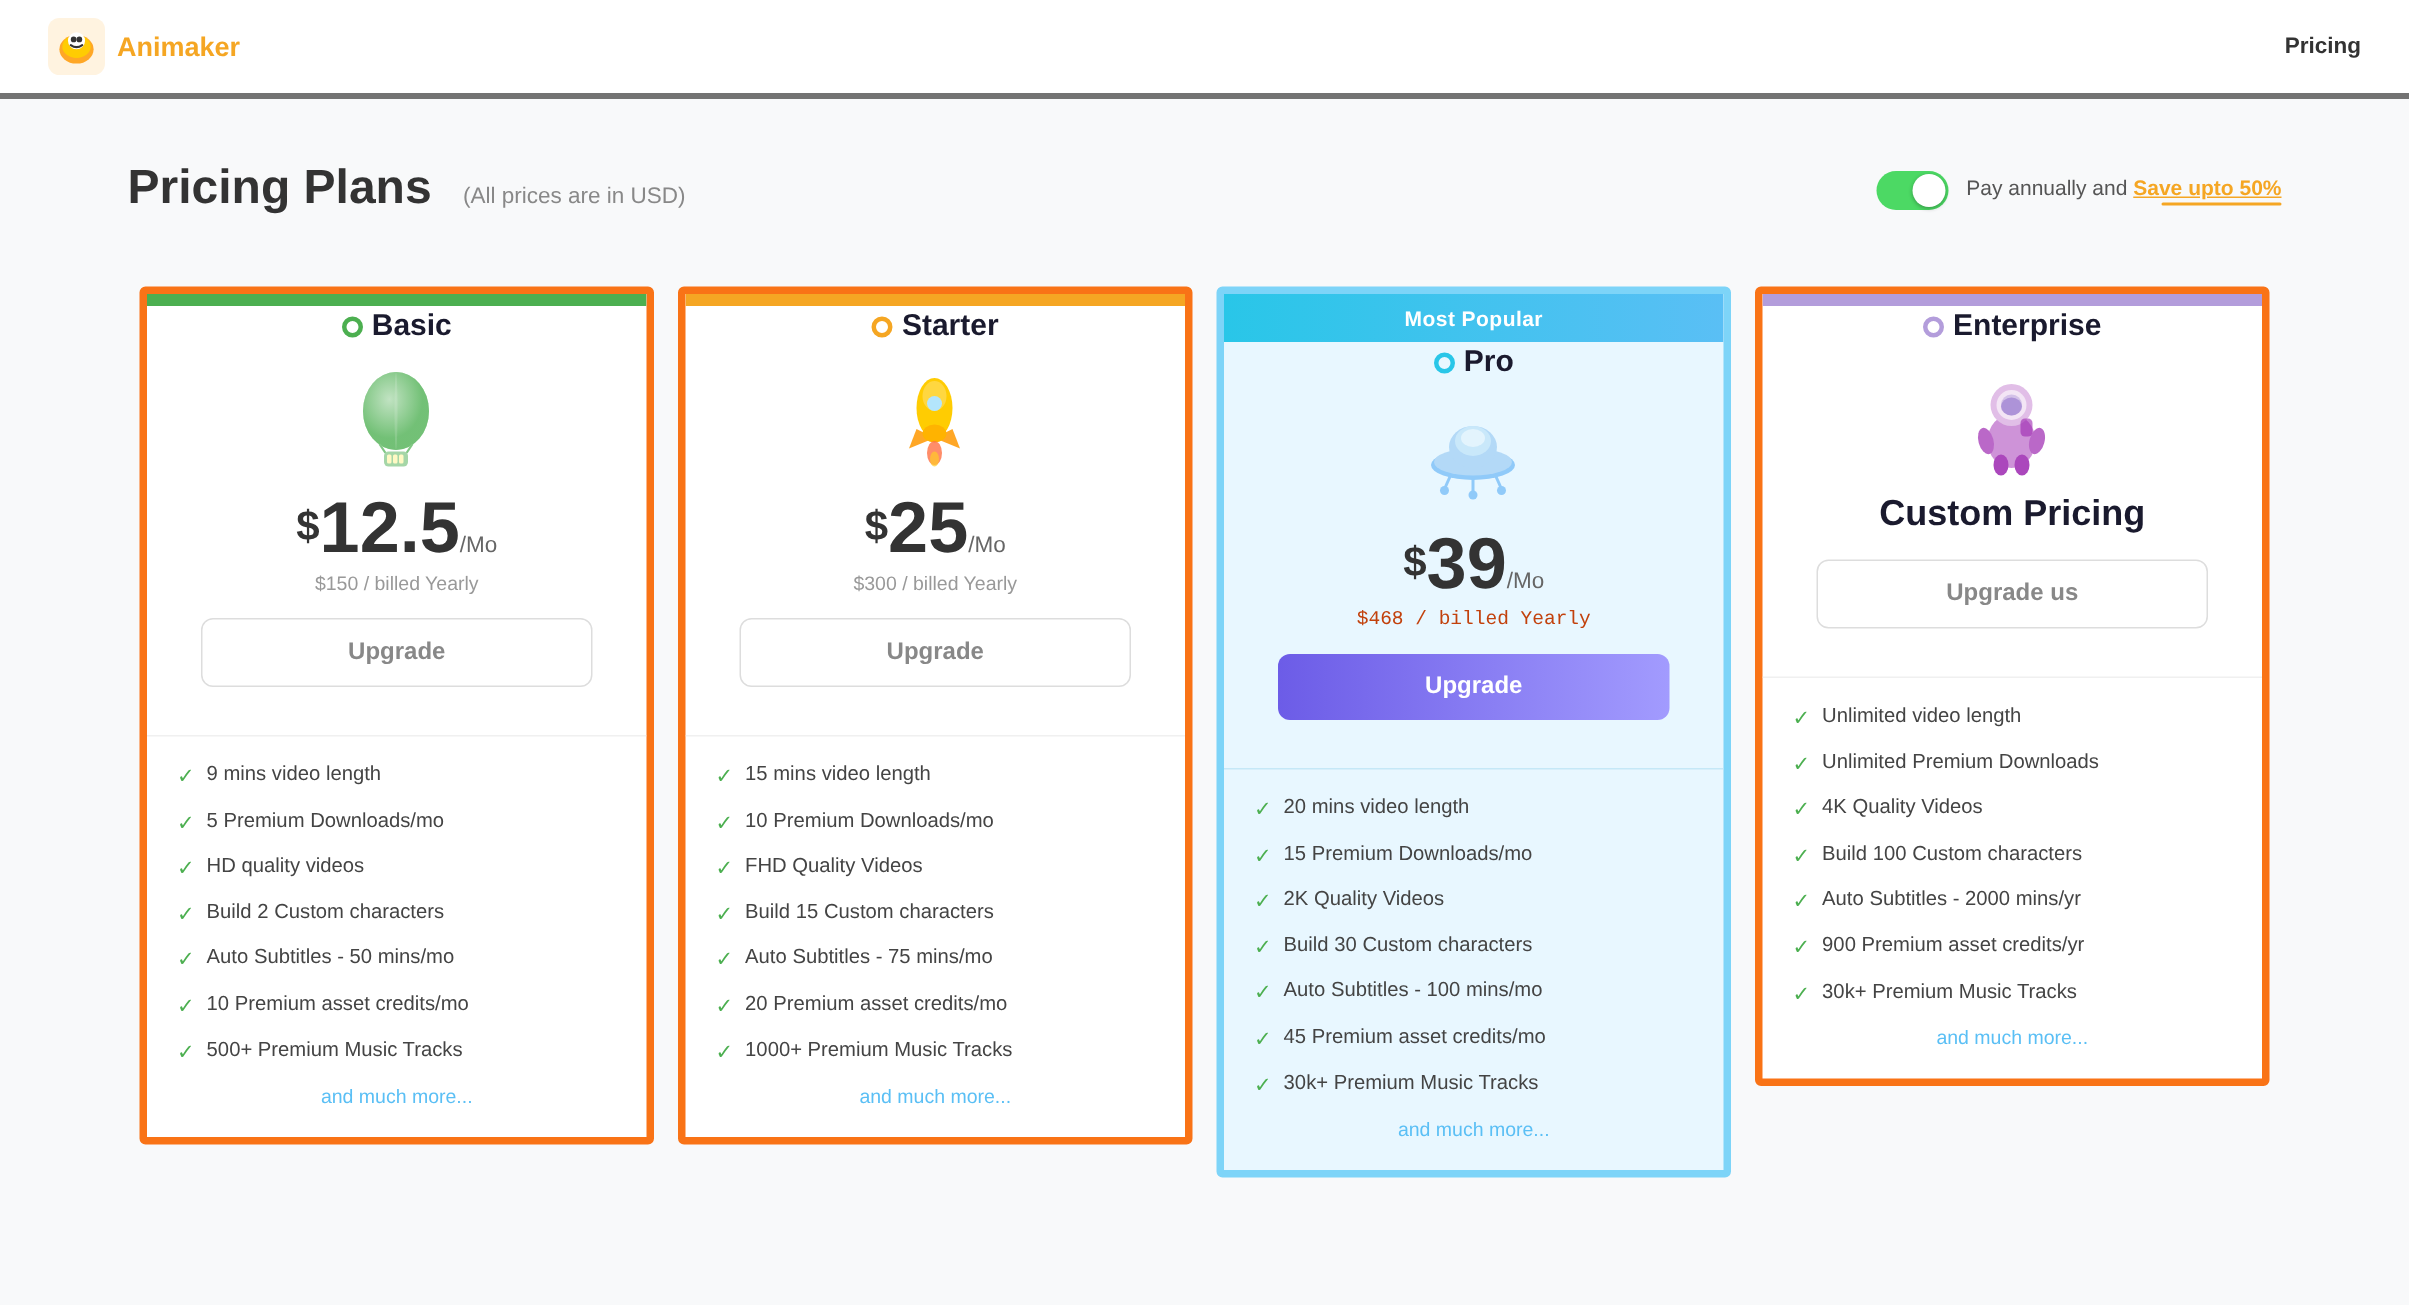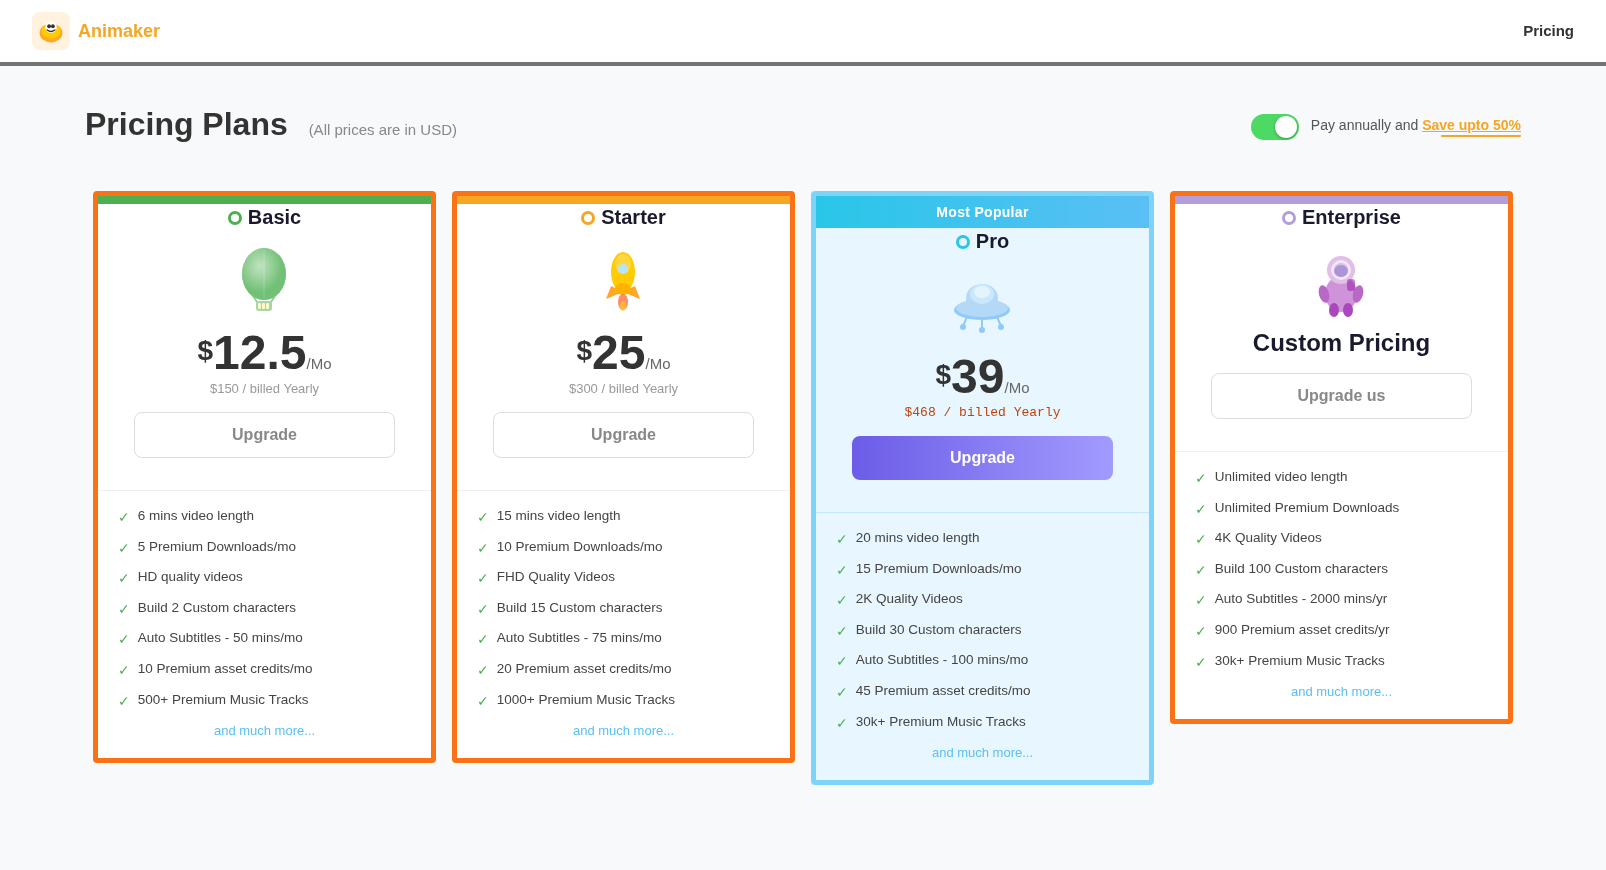--- a/index.html
+++ b/index.html
@@ -351,21 +351,21 @@
         </div>
         <div class="plan-price">
           <span class="currency">$</span><span class="amount">12.5</span><span class="period">/Mo</span>
         </div>
         <div class="plan-billed">$150 / billed Yearly</div>
         <button class="plan-btn">Upgrade</button>
       </div>
       <div class="plan-features">
         <div class="feature-item">
             <span class="check-icon">✓</span>
-            <span>6 mins video length</span>
+            <span>9 mins video length</span>
           </div>
         <div class="feature-item">
             <span class="check-icon">✓</span>
             <span>5 Premium Downloads/mo</span>
           </div>
         <div class="feature-item">
             <span class="check-icon">✓</span>
             <span>HD quality videos</span>
           </div>
         <div class="feature-item">

